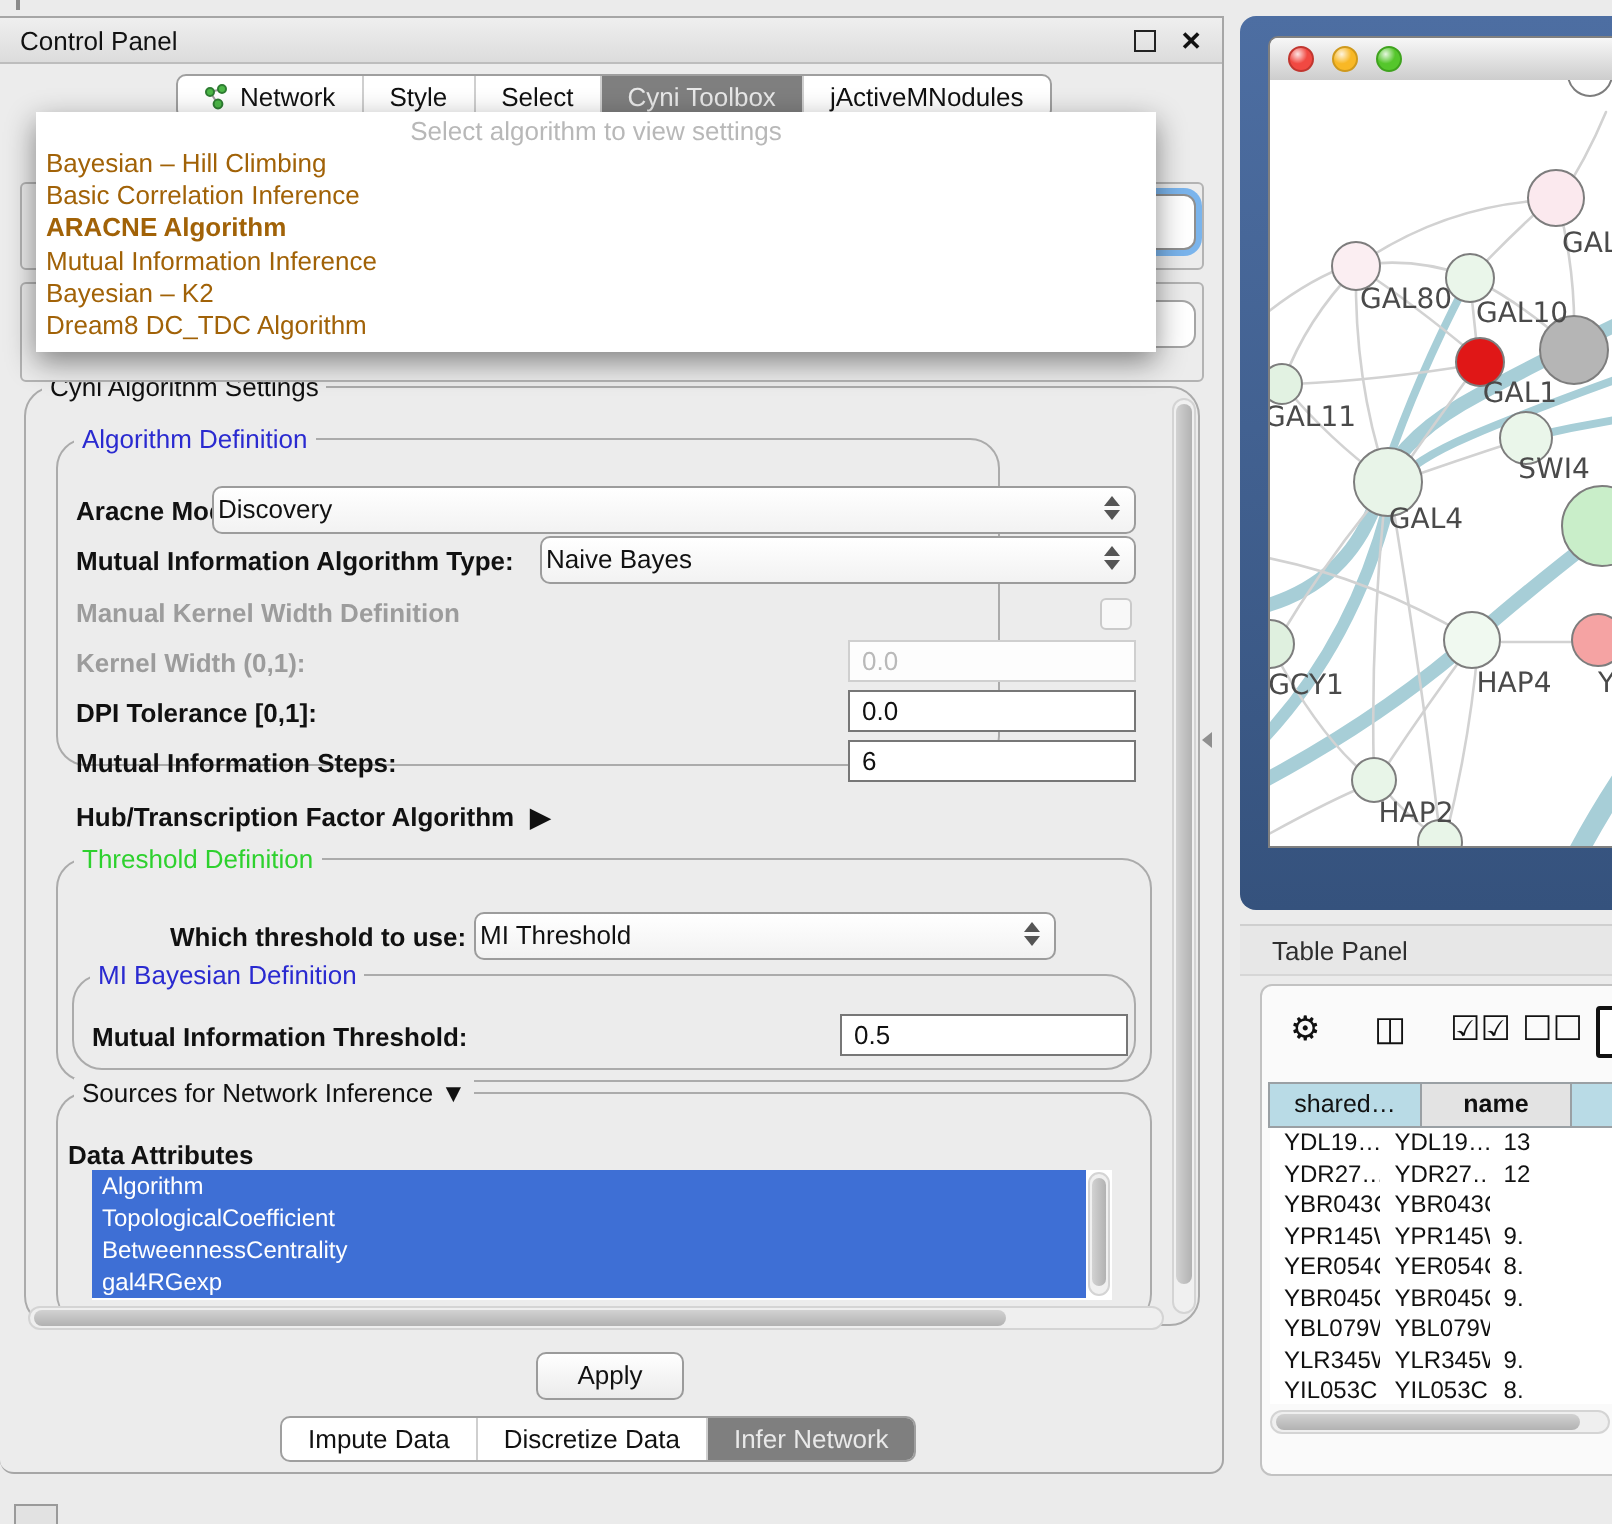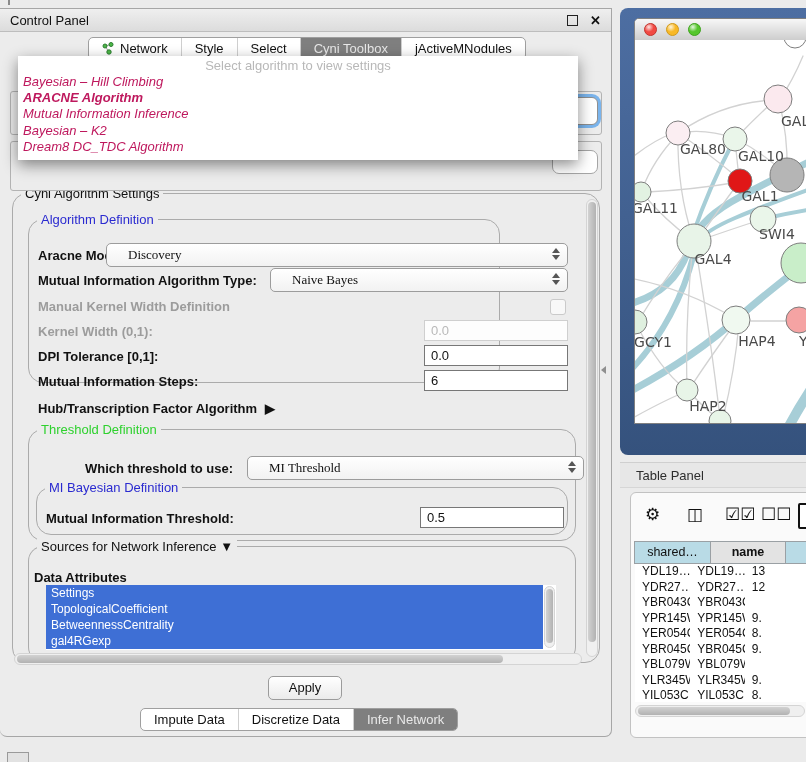--- a/index.html
+++ b/index.html
@@ -16,37 +16,37 @@
   
   .tabstrip{position:absolute;display:flex;border:1px solid #9f9f9f;border-radius:5px;overflow:hidden;
     background:#fff;height:23px;box-sizing:border-box;}
   .tab{padding:0 13px;font-size:13px;line-height:21px;border-left:1px solid #cfcfcf;display:flex;align-items:center;gap:5px;white-space:nowrap;}
   .tab:first-child{border-left:none;}
   .tab.selected{background:#7f7f7f;color:#e9e9e9;}
   
   .algo-popup{position:absolute;left:18px;top:47px;width:560px;background:#fff;z-index:50;
     box-shadow:0 5px 14px rgba(0,0,0,.45);padding:1px 0 5px;}
   .popup-placeholder{text-align:center;color:#b8b8b8;font-size:13px;height:17px;line-height:17px;}
-  .popup-item{font-size:13px;line-height:16.2px;padding:0 5px;color:#be185d;font-style:italic;}
+  .popup-item{font-size:13px;line-height:16.2px;padding:0 5px;color:#a16207;}
   .popup-item.bold{font-weight:bold;}
   
   .behind-box{position:absolute;border:1px solid #b3b3b3;border-radius:3px;background:#ececec;z-index:1;}
   .frag-combo{position:absolute;left:556px;top:88px;width:40px;height:26px;border:1px solid #8f8f8f;
     border-radius:6px;background:#fff;box-shadow:0 0 0 3px #7ab4ec;z-index:2;}
   .frag-field{position:absolute;left:552px;top:141px;width:44px;height:22px;border:1px solid #a5a5a5;
     border-radius:7px;background:#fff;z-index:2;}
   
   .groupbox{position:absolute;border:1px solid #ababab;border-radius:15px;box-sizing:border-box;}
   .gtitle{position:absolute;top:-8px;left:8px;background:#ececec;padding:0 4px;font-size:13px;white-space:nowrap;}
   .gtitle.blue{color:#2a2ad0;}
   .gtitle.green{color:#2ed12e;}
   .lbl{position:absolute;font-size:13px;font-weight:bold;white-space:nowrap;}
   .lbl.disabled{color:#9c9c9c;}
   .combo{position:absolute;height:24px;border:1px solid #9c9c9c;border-radius:5px;box-sizing:border-box;
-    background:linear-gradient(#ffffff,#f2f2f2);font-size:13px;line-height:22px;padding-left:21px;font-family:Liberation Serif, serif;}
+    background:linear-gradient(#ffffff,#f2f2f2);font-size:13px;line-height:22px;padding-left:2px;}
   .combo .arrows{position:absolute;right:7px;top:4px;display:flex;flex-direction:column;gap:2px;}
   .combo .arrows i{display:block;width:0;height:0;border-left:4px solid transparent;border-right:4px solid transparent;}
   .combo .arrows i.up{border-bottom:5px solid #555;}
   .combo .arrows i.dn{border-top:5px solid #555;}
   .field{position:absolute;height:21px;box-sizing:border-box;border:1px solid #777;background:#fff;
     font-size:13px;text-align:left;padding:0 6px;line-height:19px;}
   .field.disabled{border-color:#cfcfcf;color:#b9b9b9;background:#fdfdfd;}
   .checkbox{position:absolute;width:14px;height:14px;border:1px solid #cacaca;border-radius:3px;background:#f8f8f8;}
   .hub-arrow{display:inline-block;margin-left:8px;color:#111;}
   
@@ -133,20 +133,21 @@
       </div>
 
     <div class="behind-box" style="left:10px;top:82px;width:590px;height:42px;"></div>
     <div class="behind-box" style="left:10px;top:132px;width:590px;height:48px;"></div>
     <div class="frag-combo"></div>
     <div class="frag-field"></div>
 
     <div class="algo-popup" id="algo-popup">
       <div class="popup-placeholder">Select algorithm to view settings</div>
     <div class="popup-item">Bayesian – Hill Climbing</div>
+        <div class="popup-item">Basic Correlation Inference</div>
         <div class="popup-item bold">ARACNE Algorithm</div>
         <div class="popup-item">Mutual Information Inference</div>
         <div class="popup-item">Bayesian – K2</div>
         <div class="popup-item">Dream8 DC_TDC Algorithm</div>
       </div>
 
     <div class="groupbox" style="left:12px;top:184px;width:588px;height:470px;">
       <span class="gtitle">Cyni Algorithm Settings</span>
     </div>
 
@@ -186,21 +187,21 @@
 
     <span class="lbl" style="left:38px;top:392px;">
       <span>Hub/Transcription Factor Algorithm</span><span class="hub-arrow">▶</span>
     </span>
 
     <div class="groupbox" style="left:28px;top:420px;width:548px;height:112px;">
       <span class="gtitle green">Threshold Definition</span>
     </div>
 
     <span class="lbl" style="left:85px;top:452px;">Which threshold to use:</span>
-    <div class="combo" style="left:247px;top:447px;width:337px;">
+    <div class="combo" style="left:237px;top:447px;width:291px;">
       <span>MI Threshold</span>
       <span class="arrows">
           <i class="up"></i>
           <i class="dn"></i>
         </span>
     </div>
 
     <div class="groupbox" style="left:36px;top:478px;width:532px;height:48px;">
       <span class="gtitle blue">MI Bayesian Definition</span>
     </div>
@@ -209,21 +210,21 @@
 
     <div class="groupbox" style="left:28px;top:537px;width:548px;height:116px;border-bottom:none;">
       <span class="gtitle">
         <span>Sources for Network Inference</span>
         <span>▼</span>
       </span>
     </div>
     <span class="lbl" style="left:34px;top:561px;">Data Attributes</span>
     <div class="attr-list" id="attr-list" style="left:46px;top:576px;width:510px;height:65px;">
 
-    <div class="attr-item">Settings</div>
+    <div class="attr-item">Algorithm</div>
         <div class="attr-item">TopologicalCoefficient</div>
         <div class="attr-item">BetweennessCentrality</div>
         <div class="attr-item">gal4RGexp</div>
         <div class="vscroll" style="right:1px;top:1px;width:11px;height:62px;">
         <div class="thumb" style="top:2px;height:54px;"></div>
       </div>
       </div>
 
     <div class="vscroll" style="left:586px;top:190px;width:12px;height:458px;">
       <div class="thumb" style="top:2px;height:440px;"></div>

